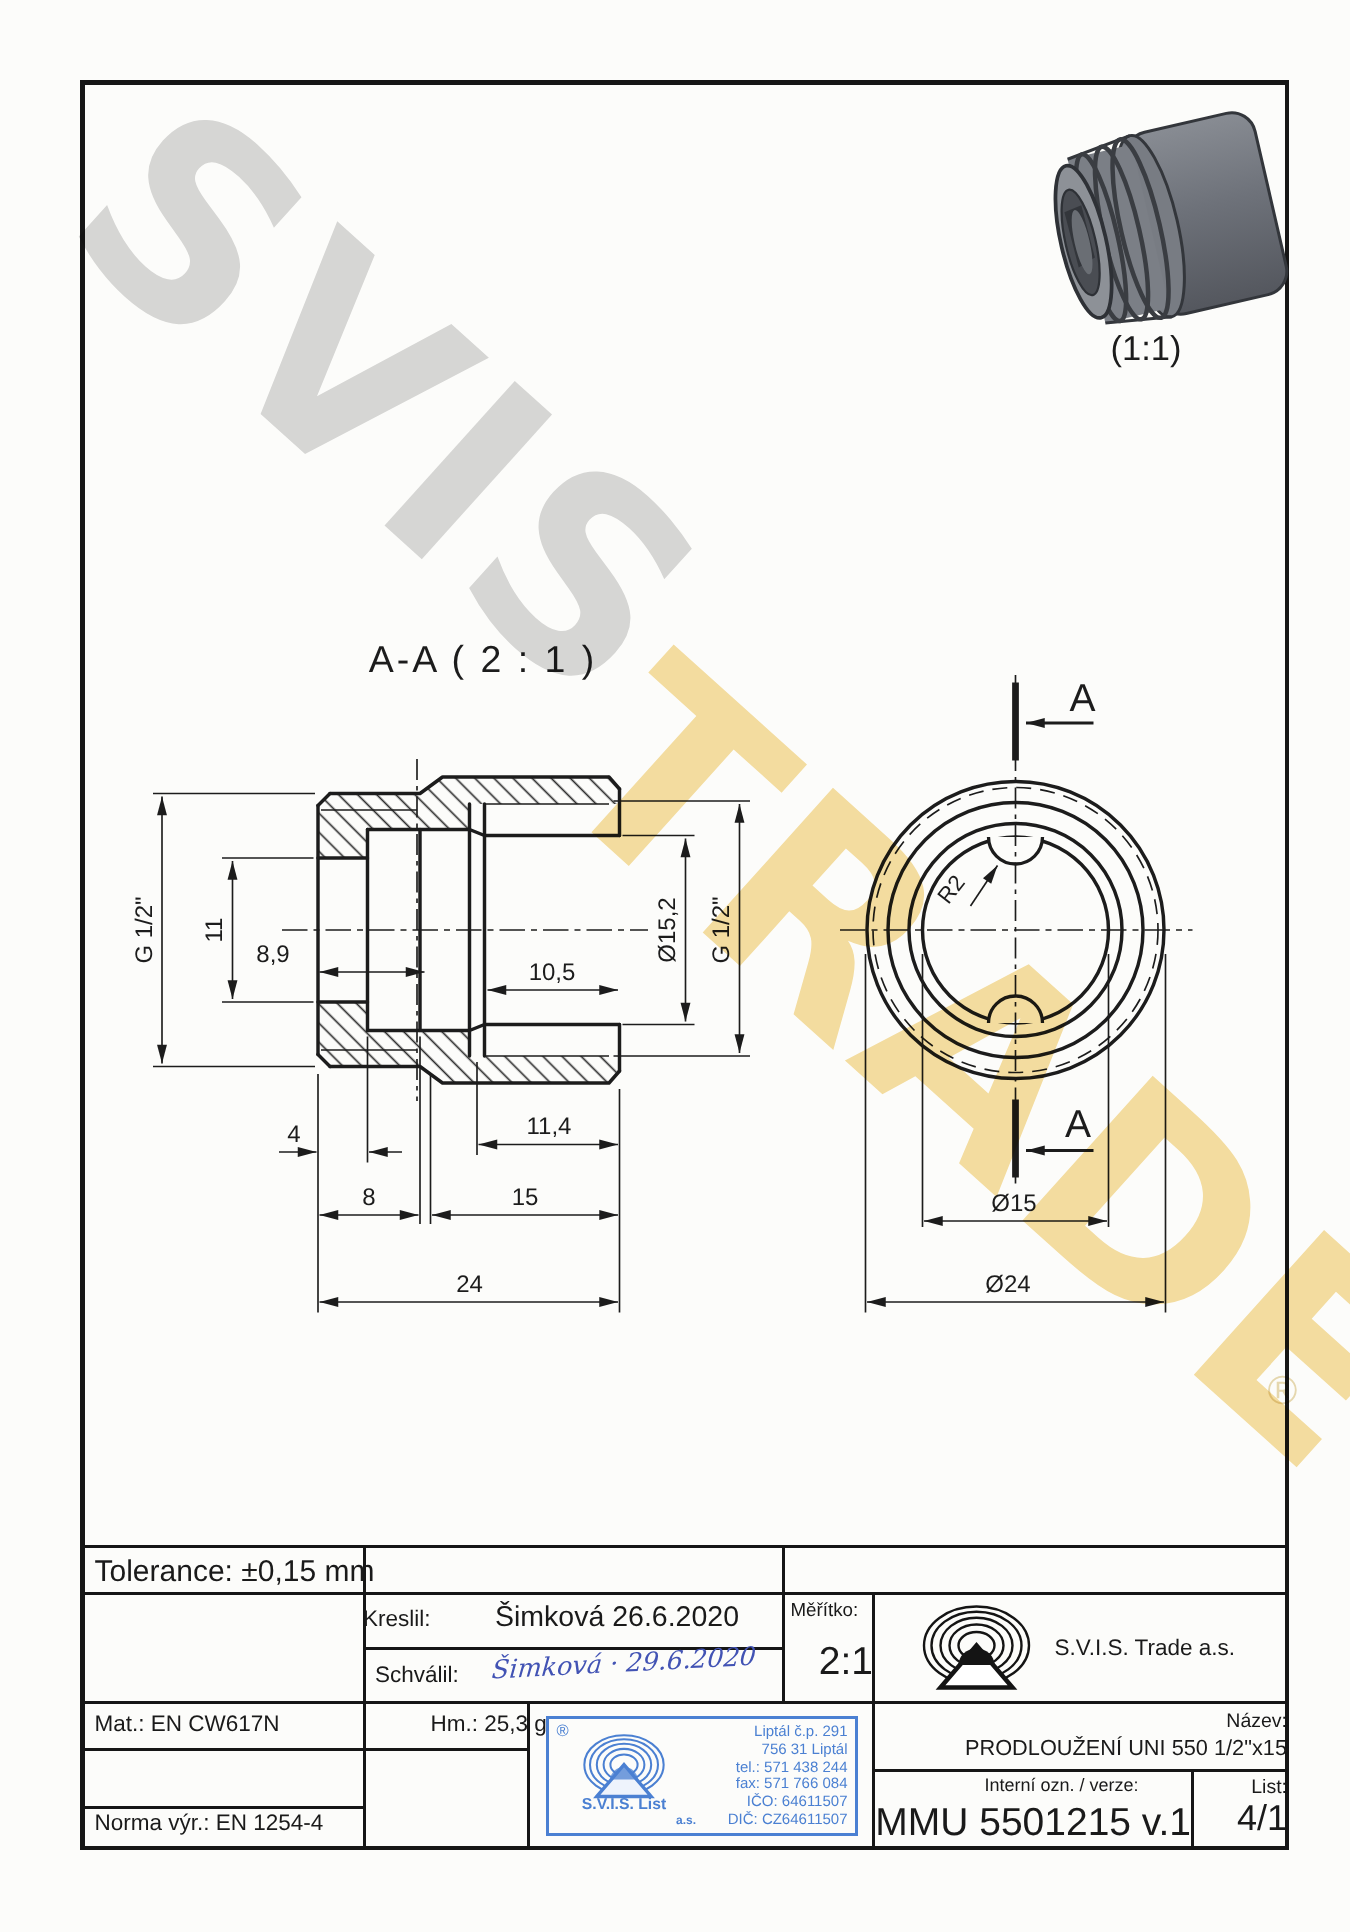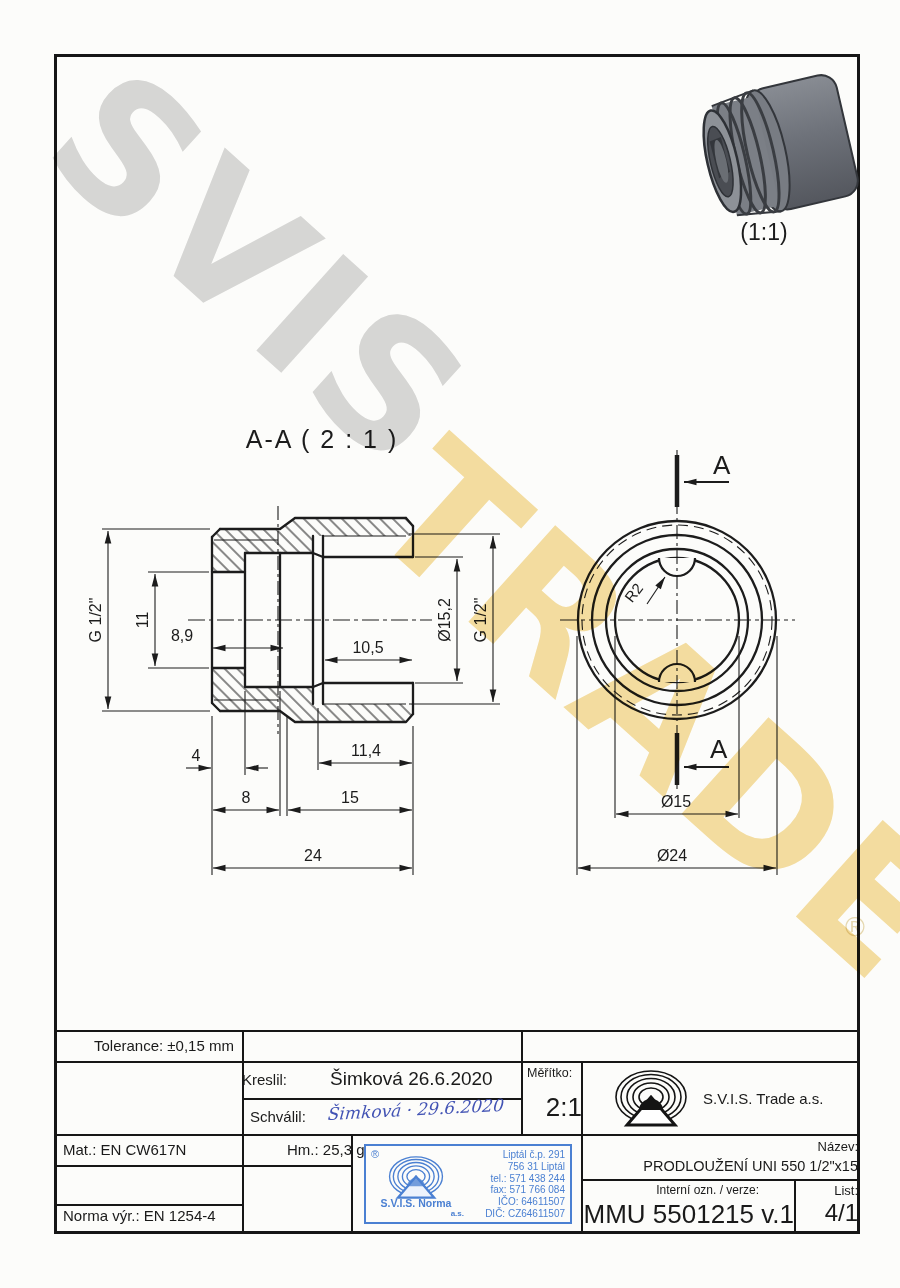--- a/index.html
+++ b/index.html
@@ -228,21 +228,21 @@
       <ellipse cx="48" cy="70" rx="12" ry="59" fill="none" stroke="#3a3d42" stroke-width="3"></ellipse>
       <ellipse cx="61" cy="70" rx="13" ry="61" fill="none" stroke="#3a3d42" stroke-width="3"></ellipse>
       <ellipse cx="22" cy="70" rx="15" ry="52" fill="#8d9197" stroke="#2e3136" stroke-width="2.5"></ellipse>
       <ellipse cx="20" cy="70" rx="10" ry="36" fill="#4a4d53" stroke="#2e3136" stroke-width="1.5"></ellipse>
       <path d="M14,48 L26,46 L27,82 L15,86 Z" fill="#33363b"></path>
       <ellipse cx="21" cy="70" rx="5" ry="22" fill="#6a6e74"></ellipse>
     </g>
     <text x="764" y="240" font-size="23" text-anchor="middle">(1:1)</text>
   </svg>
 
-  <div class="tb" style="left:63px;top:1037px;font-size:15px;margin-left:31px;">Tolerance: ±0,15 mm</div>
+  <div class="tb" style="left:63px;top:1037px;font-size:20px;">Tolerance: ±0,15 mm</div>
 
   <div class="tb" style="left:242px;top:1071px;font-size:15px;">Kreslil:</div>
   <div class="tb" style="left:330px;top:1068px;font-size:19px;">Šimková 26.6.2020</div>
 
   <div class="tb" style="left:250px;top:1108px;font-size:15px;">Schválil:</div>
   <div class="tb sig" style="left:328px;top:1104px;font-size:17px;">Šimková · 29.6.2020</div>
 
   <div class="tb" style="left:527px;top:1066px;font-size:12.5px;">Měřítko:</div>
   <div class="tb c" style="left:522px;top:1092px;width:60px;font-size:26px;">2:1</div>
 
@@ -277,21 +277,21 @@
       <g stroke="#4b80d2" fill="none" stroke-width="1.8">
         <ellipse cx="45" cy="27" rx="12" ry="9"></ellipse>
         <ellipse cx="45" cy="27" rx="18" ry="14"></ellipse>
         <ellipse cx="45" cy="27" rx="24" ry="18.5"></ellipse>
         <ellipse cx="45" cy="27" rx="30" ry="22.5"></ellipse>
         <ellipse cx="45" cy="27" rx="35" ry="26"></ellipse>
       </g>
       <polygon points="21,55 45,27 69,55" fill="#eef3fc" stroke="#4b80d2" stroke-width="3"></polygon>
       <path d="M33,40 A12,11 0 0 1 57,40 Z" fill="#4b80d2" opacity="0.75"></path>
     </svg>
-    <div class="sc1">S.V.I.S. Norma</div>
+    <div class="sc1">S.V.I.S. List</div>
     <div class="sc2">a.s.</div>
     <div class="addr">
       <div>Liptál č.p. 291</div>
       <div>756 31 Liptál</div>
       <div>tel.: 571 438 244</div>
       <div>fax: 571 766 084</div>
       <div>IČO: 64611507</div>
       <div>DIČ: CZ64611507</div>
     </div>
   </div>

